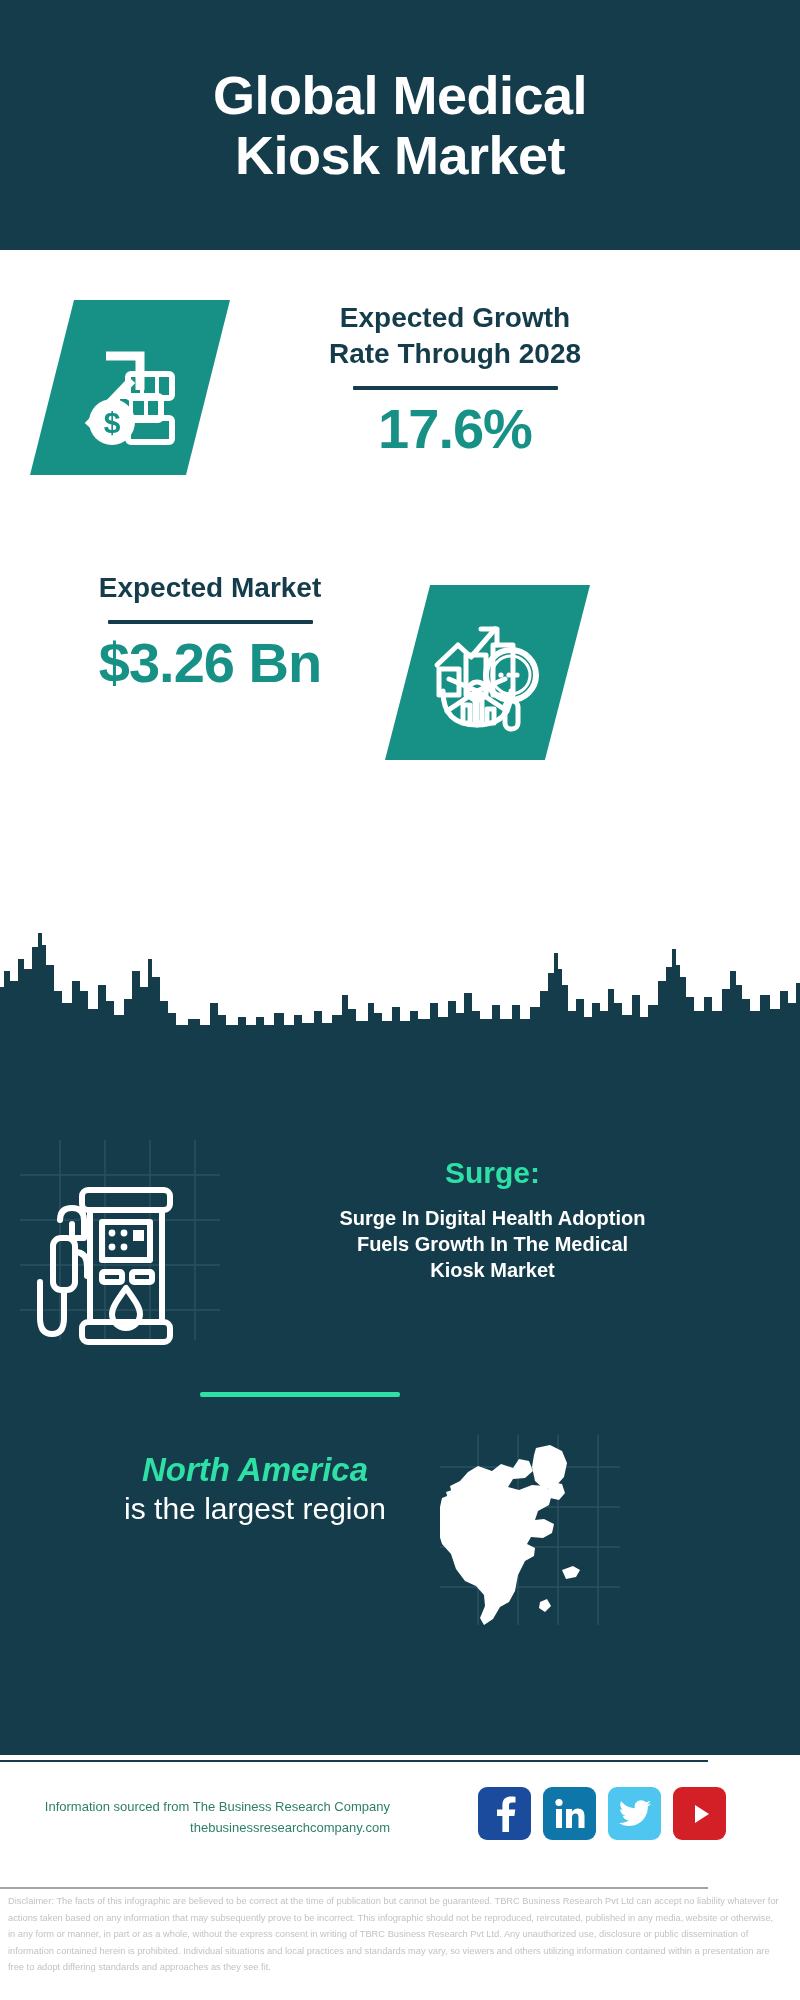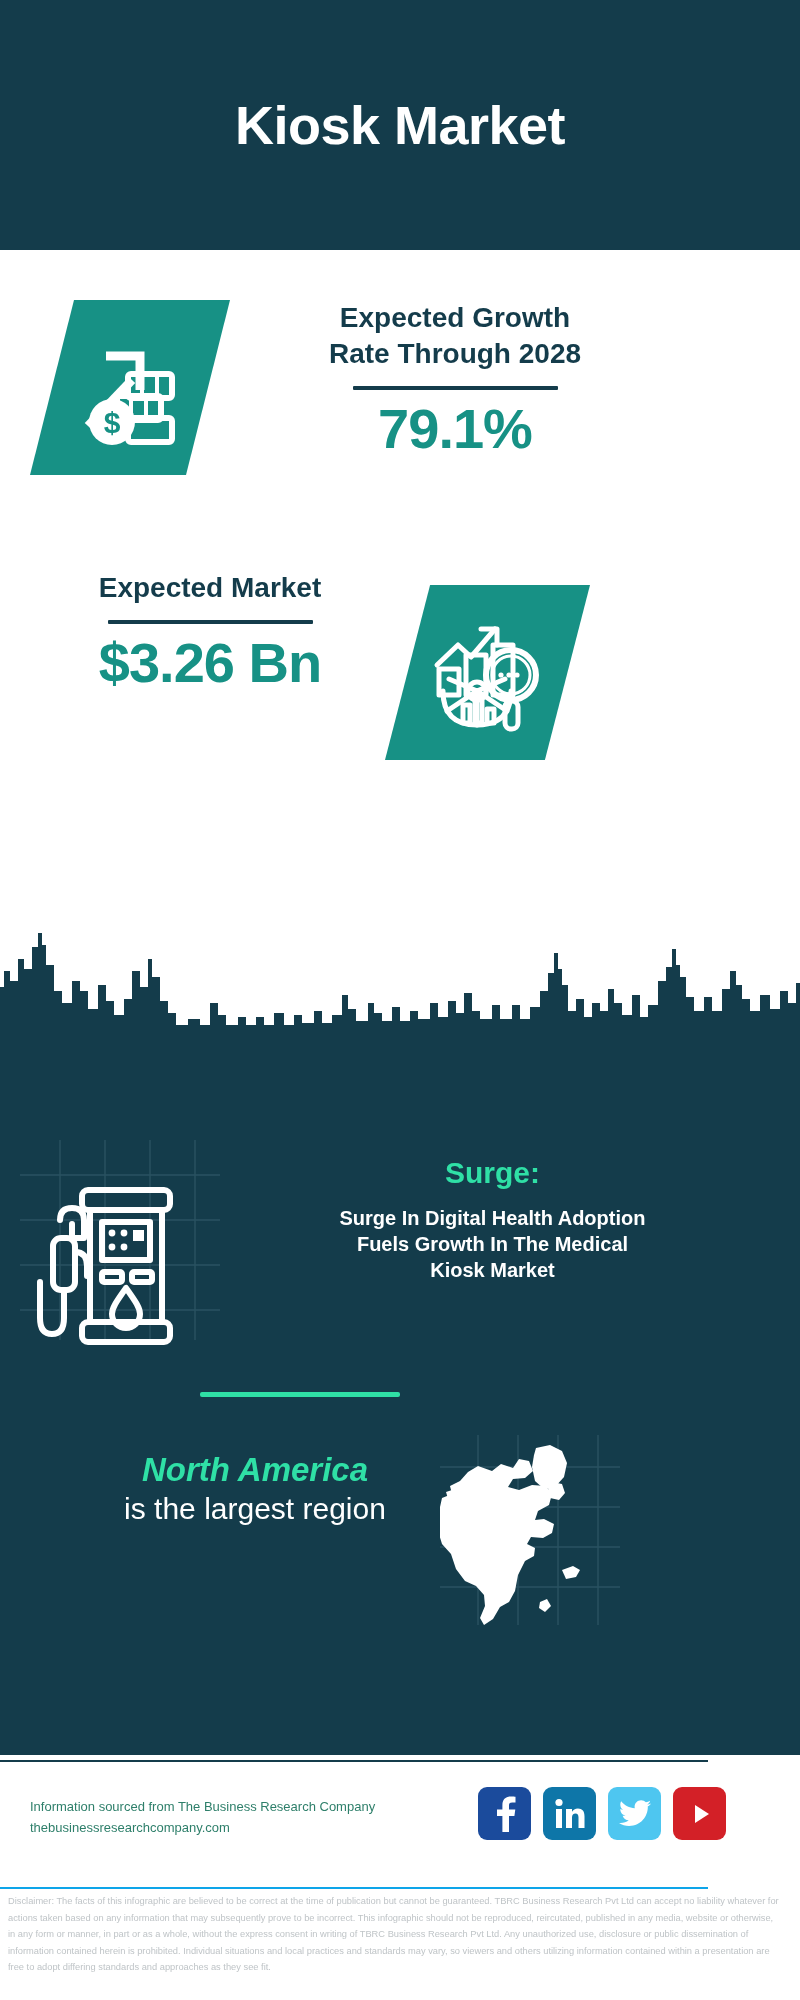--- a/index.html
+++ b/index.html
@@ -94,21 +94,21 @@
   .region-desc{
     color:#ffffff;font-size:30px;line-height:1.28;font-weight:normal;
   }
   .region-map{
     position:absolute;left:440px;top:1440px;width:180px;height:185px;
   }
 
   
   .footer{
     position:absolute;left:0;top:1760px;width:708px;height:125px;background:#ffffff;
-    border-top:2px solid #143c4b;border-bottom:2px solid #0ea5e9;
+    border-top:2px solid #143c4b;border-bottom:2px solid #a3a3a3;text-align:right;
   }
   .footer-text{
     position:absolute;left:30px;top:34px;width:360px;
     color:#2e7f6a;font-size:13px;line-height:1.65;
   }
   .social-row{
     position:absolute;left:478px;top:25px;display:flex;gap:12px;align-items:center;
   }
   .social{
     width:53px;height:53px;border-radius:9px;display:flex;align-items:center;justify-content:center;
@@ -125,20 +125,21 @@
     color:#bfc4c7;font-size:9.3px;line-height:1.78;text-align:left;
   }
 </style>
 </head>
 <body>
 
 <div class="page">
 
   <div class="header">
     <div class="header-title">
+      <div>Global Medical</div>
       <div>Kiosk Market</div>
     </div>
   </div>
 
   <div class="para growth">
     <svg width="120" height="115" viewBox="0 0 120 115">
 
       <path d="M18 96 L62 50" stroke="#ffffff" stroke-width="9" fill="none"></path>
       <path d="M36 26 L70 26 L70 60" stroke="#ffffff" stroke-width="9" fill="none" stroke-linejoin="miter"></path>
 
@@ -154,21 +155,21 @@
       <text x="42" y="103" font-size="30" font-weight="bold" text-anchor="middle" fill="#179185" font-family="Liberation Sans, sans-serif">$</text>
     </svg>
   </div>
 
   <div class="stat-block growth-block">
     <div class="stat-label">
       <div>Expected Growth</div>
       <div>Rate Through 2028</div>
     </div>
     <div class="stat-rule"></div>
-    <div class="stat-value">79.1%</div>
+    <div class="stat-value">17.6%</div>
   </div>
 
   <div class="stat-block size-block">
     <div class="stat-label">
       <div>Expected Market</div>
     </div>
     <div class="stat-rule"></div>
     <div class="stat-value">$3.26 Bn</div>
   </div>
 

